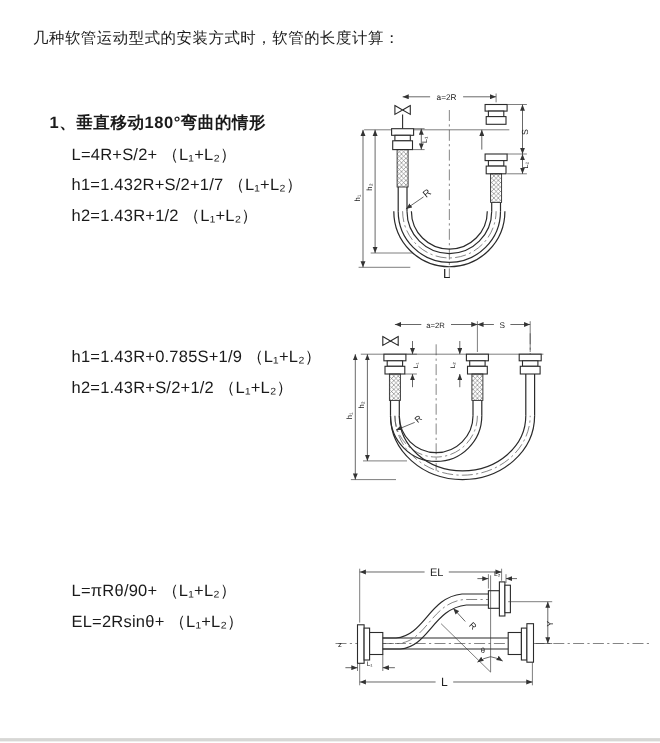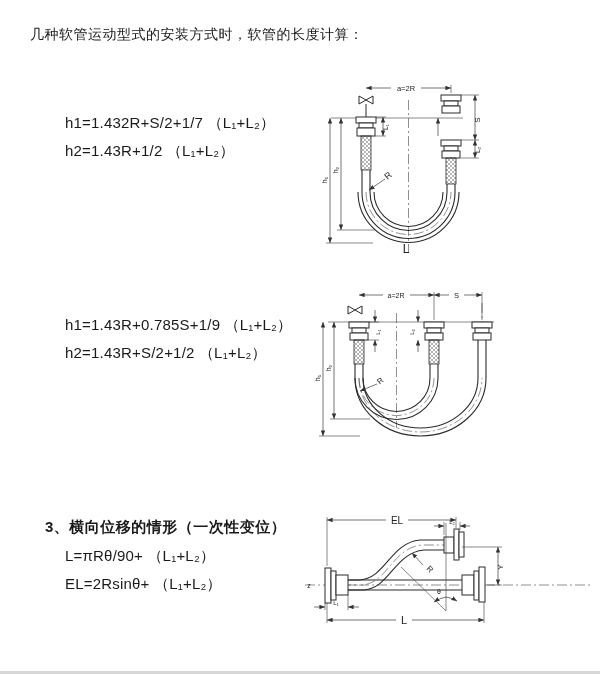--- a/index.html
+++ b/index.html
@@ -21,31 +21,32 @@
   .braid{fill:url(#braidpat);stroke:#2b2b2b;stroke-width:.8}
   .valve{fill:none;stroke:#2b2b2b;stroke-width:1}
   .bottom-edge{position:absolute;left:0;top:671px;width:600px;height:3px;background:#d7d7d5}
 </style>
 </head>
 <body>
 
 <div class="title">几种软管运动型式的安装方式时，软管的长度计算：</div>
 
 <div class="section" style="top:103px">
+  <div class="heading">1、垂直移动180°弯曲的情形</div>
+  <div class="formula">L=4R+S/2+ （L₁+L₂）</div>
   <div class="formula">h1=1.432R+S/2+1/7 （L₁+L₂）</div>
   <div class="formula">h2=1.43R+1/2 （L₁+L₂）</div>
 </div>
 
 <div class="section" style="top:305px">
   <div class="formula">h1=1.43R+0.785S+1/9 （L₁+L₂）</div>
   <div class="formula">h2=1.43R+S/2+1/2 （L₁+L₂）</div>
 </div>
 
 <div class="section" style="top:518px">
-  <div class="heading">3、横向位移的情形（一次性变位）</div>
   <div class="formula">L=πRθ/90+ （L₁+L₂）</div>
   <div class="formula">EL=2Rsinθ+ （L₁+L₂）</div>
 </div>
 
 <svg class="diagram" style="left:293px;top:72px" width="240" height="190" viewBox="0 0 240 190">
   <defs>
     <marker id="arr" viewBox="0 0 10 8" refX="10" refY="4" markerWidth="8" markerHeight="7" orient="auto-start-reverse">
       <path d="M0,0 L10,4 L0,8 Z" fill="#333"></path>
     </marker>
     <pattern id="braidpat" width="4" height="4" patternUnits="userSpaceOnUse">

